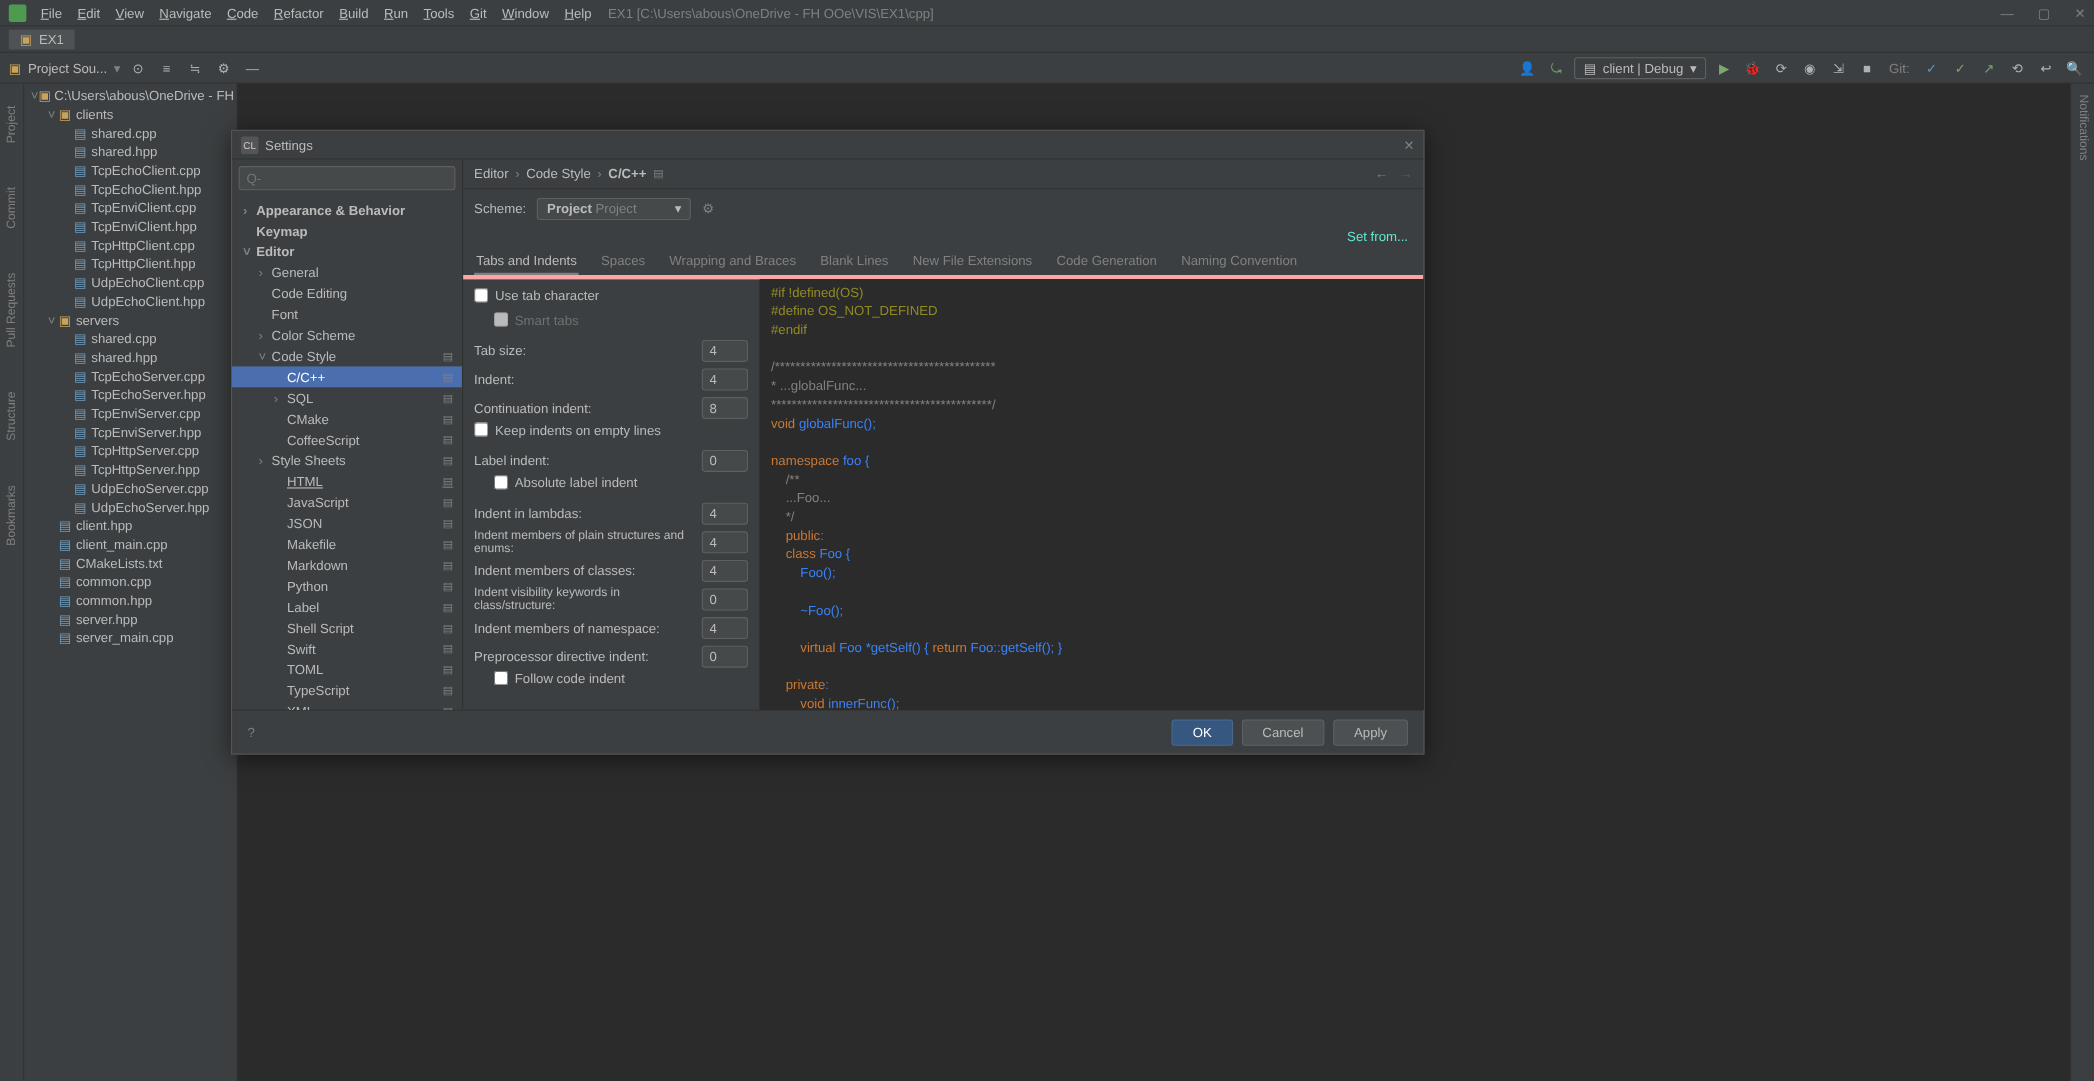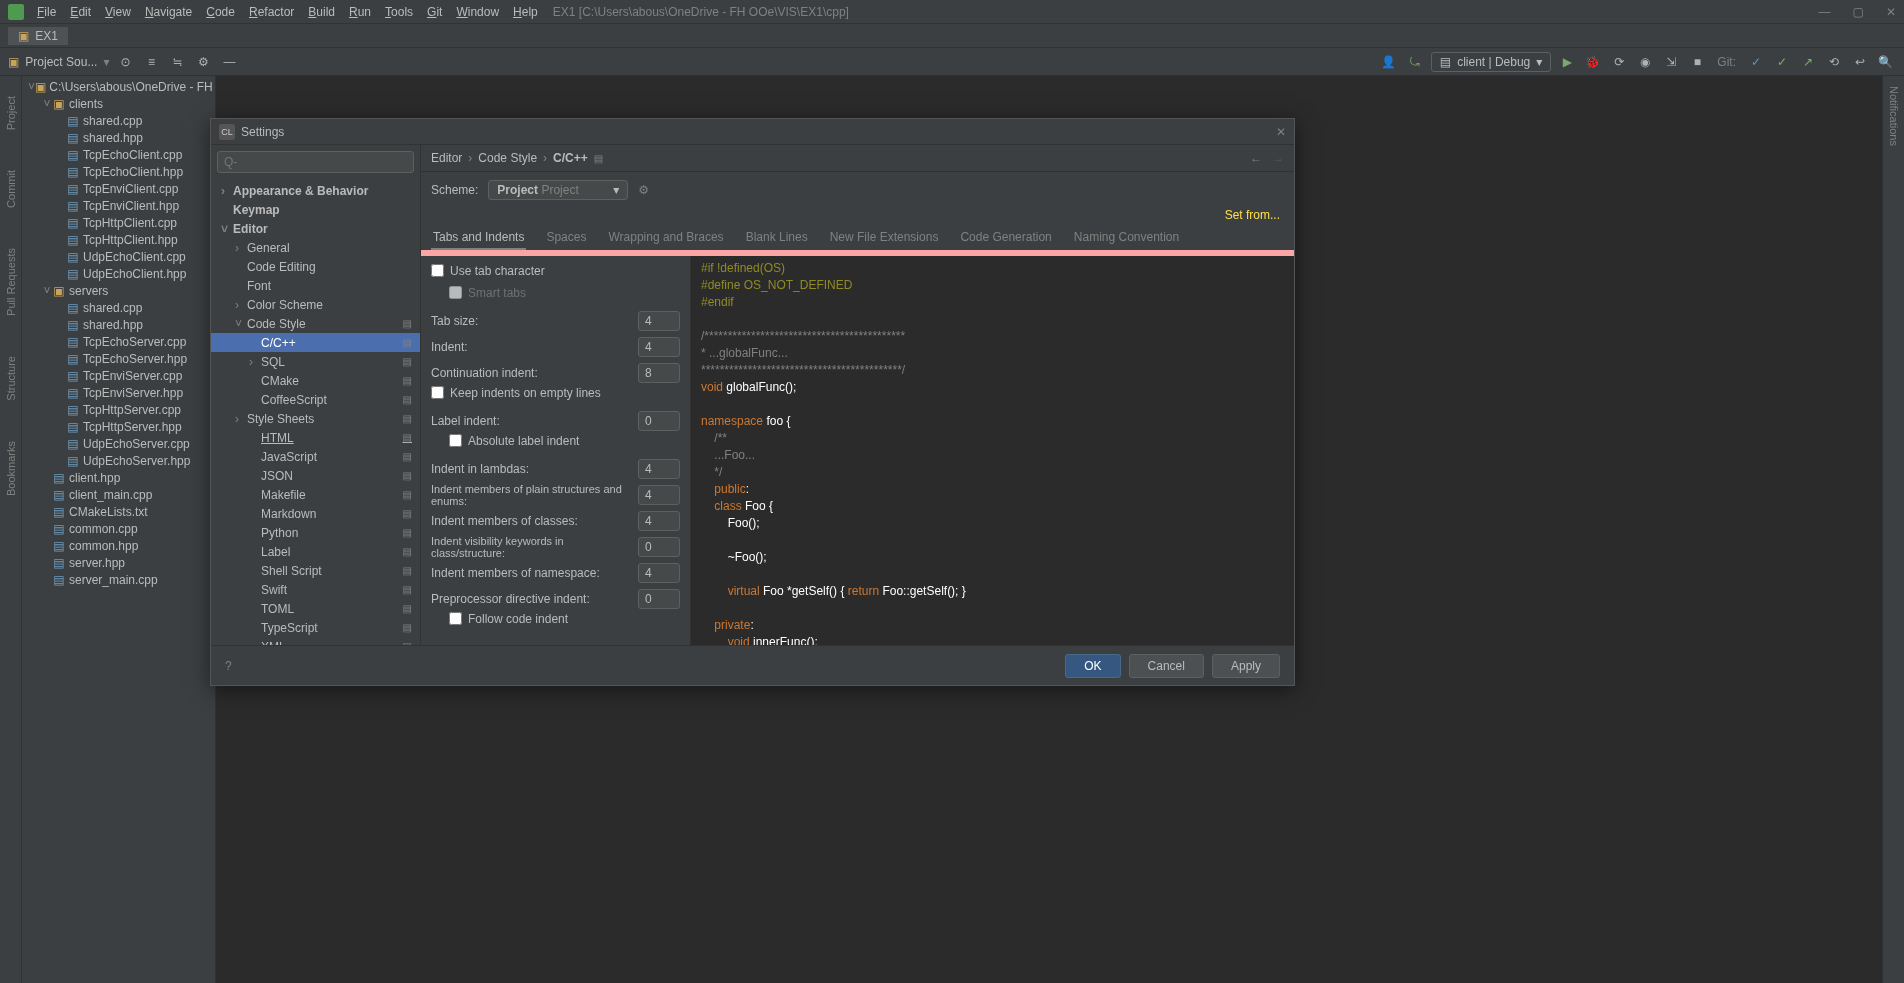--- a/index.html
+++ b/index.html
@@ -45,38 +45,38 @@
 .nav-tree .config-icon { margin-left: auto; margin-right: 8px; color: #808080; font-size: 10px; }
 .dlg-right { flex: 1; display: flex; flex-direction: column; overflow: hidden; }
 .crumb-row { display: flex; align-items: center; padding: 6px 10px; border-bottom: 1px solid #323232; gap: 6px; }
 .crumb-row .crumb { color: #bbbbbb; }
 .crumb-row .sep { color: #808080; }
 .crumb-row .bold { font-weight: bold; }
 .crumb-row .navbtns { margin-left: auto; color: #808080; display: flex; gap: 10px; }
 .scheme-row { display: flex; align-items: center; padding: 8px 10px; gap: 10px; }
 .scheme-row select, .scheme-row .scheme-sel { background: #45494a; border: 1px solid #5e6060; color: #bbbbbb; padding: 2px 8px; border-radius: 3px; min-width: 140px; display:flex; align-items:center; justify-content:space-between; }
 .setfrom-row { display: flex; justify-content: flex-end; padding: 0 14px 4px; }
-.setfrom-row a { color: #fde047; cursor: pointer; }
-.tabs-row { display: flex; border-bottom: 6px solid #fca5a5; padding: 0 10px; gap: 18px; }
+.setfrom-row a { color: #5eead4; cursor: pointer; }
+.tabs-row { display: flex; border-bottom: 4px solid #fca5a5; padding: 0 10px; gap: 18px; }
 .tabs-row .dtab { padding: 4px 2px; color: #808080; cursor: pointer; }
 .tabs-row .dtab.active { color: #bbbbbb; border-bottom: 2px solid #808080; }
 .form-preview { flex: 1; display: flex; overflow: hidden; }
 .form-col { width: 270px; border-right: 1px solid #323232; padding: 8px 10px 8px 10px; overflow-y: auto; }
 .form-col .row { display: flex; align-items: center; height: 26px; gap: 8px; }
 .form-col .row label { flex: 1; }
 .form-col .row input[type=text] { width: 42px; background: #45494a; border: 1px solid #5e6060; color: #bbbbbb; padding: 2px 6px; text-align: left; border-radius: 3px; }
 .form-col .ck { display: flex; align-items: flex-start; gap: 6px; height: 22px; }
 .form-col .ck input { accent-color: #5896c9; }
 .form-col .indent { padding-left: 18px; }
 .preview-col { flex: 1; background: #2b2b2b; font-family: "Consolas", monospace; font-size: 13px; padding: 4px 10px; overflow: auto; position: relative; }
 .preview-col .ln { white-space: pre; line-height: 17px; }
 .kw { color: #cc7832; }
 .mac { color: #908b25; }
 .cmt { color: #808080; }
-.ident { color: #ffffff; }
+.ident { color: #3b82f6; }
 .guide { color: #555; }
 .dlg-footer { height: 40px; border-top: 1px solid #323232; display: flex; align-items: center; padding: 0 14px; gap: 10px; }
 .dlg-footer .help { color: #808080; }
 .dlg-footer .btns { margin-left: auto; display: flex; gap: 8px; }
 .dlg-footer button { padding: 4px 18px; background: #4c5052; border: 1px solid #5e6060; color: #bbbbbb; border-radius: 3px; cursor: pointer; }
 .dlg-footer button.primary { background: #365880; border-color: #4a688c; color: #fff; }
 .folder-icon{color:#c7a35c;}
 .file-icon{color:#6e9cbe;}
 </style>
 </head>

